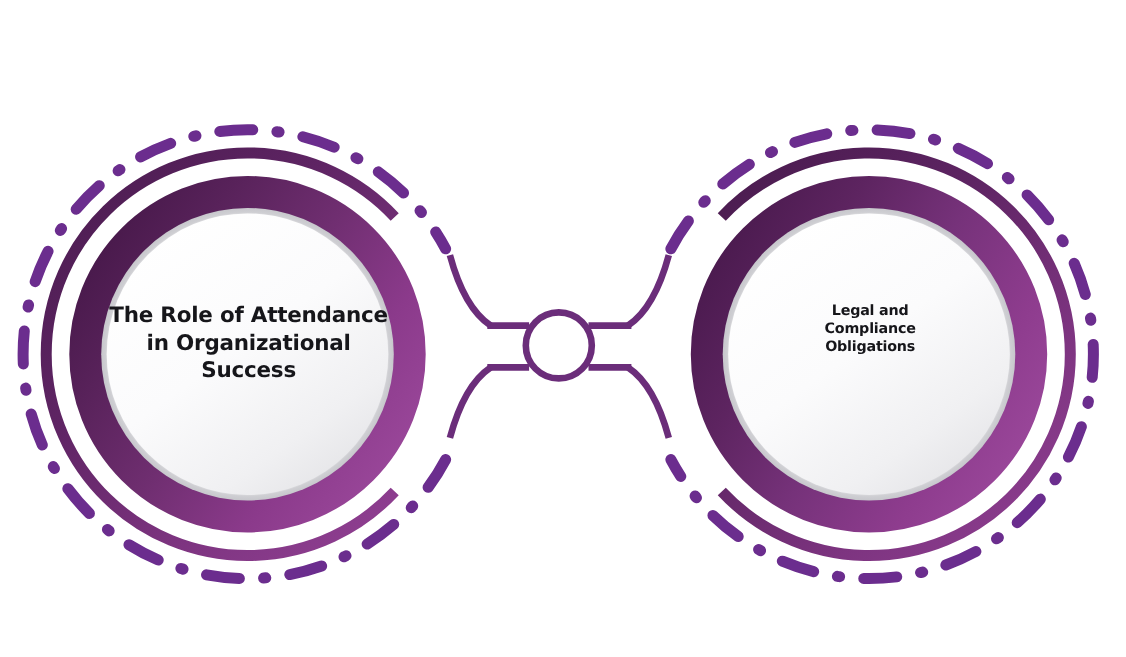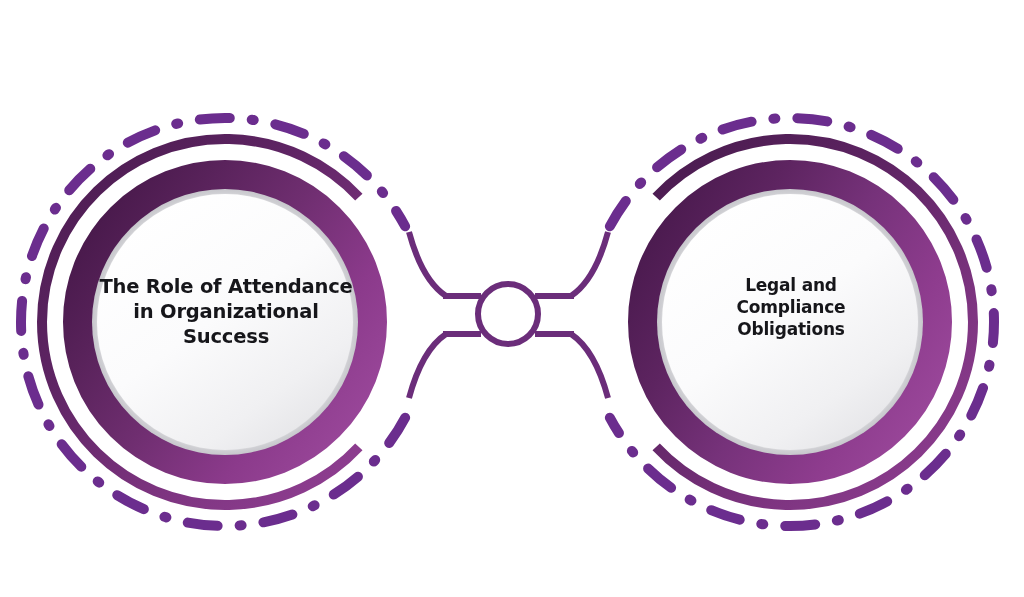--- a/index.html
+++ b/index.html
@@ -43,21 +43,21 @@
   #label-left {
     left: 88px;
     top: 275px;
     width: 276px;
     font-size: 19.5px;
   }
   #label-right {
     left: 672px;
     top: 275px;
     width: 238px;
-    font-size: 17px;
+    font-size: 13px;
   }
 </style>
 </head>
 <body>
 
 <div id="stage" style="background: rgb(255, 255, 255);">
 
   <svg id="diagram-svg" viewBox="0 0 1024 597" xmlns="http://www.w3.org/2000/svg">
     <defs>
 

